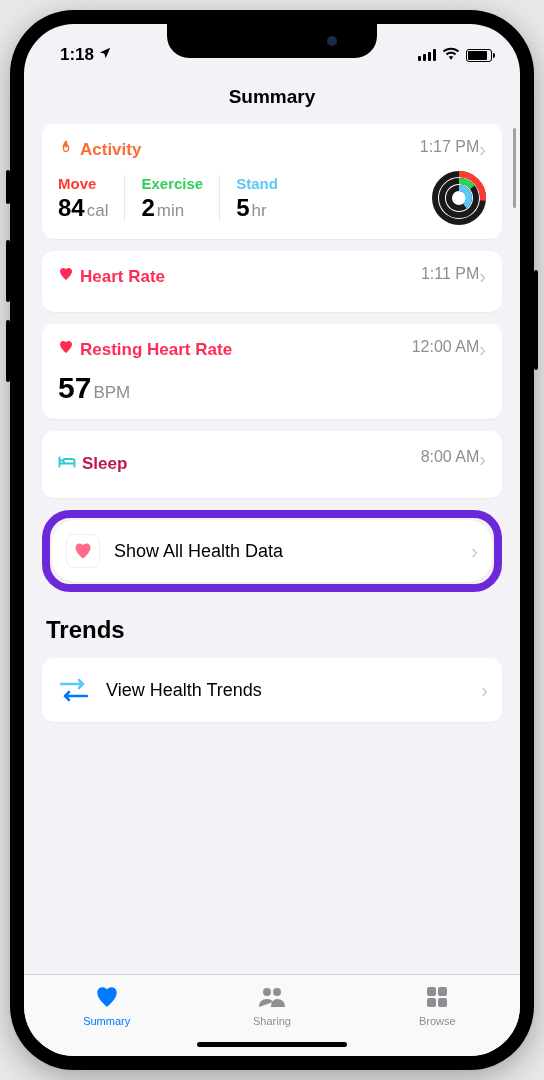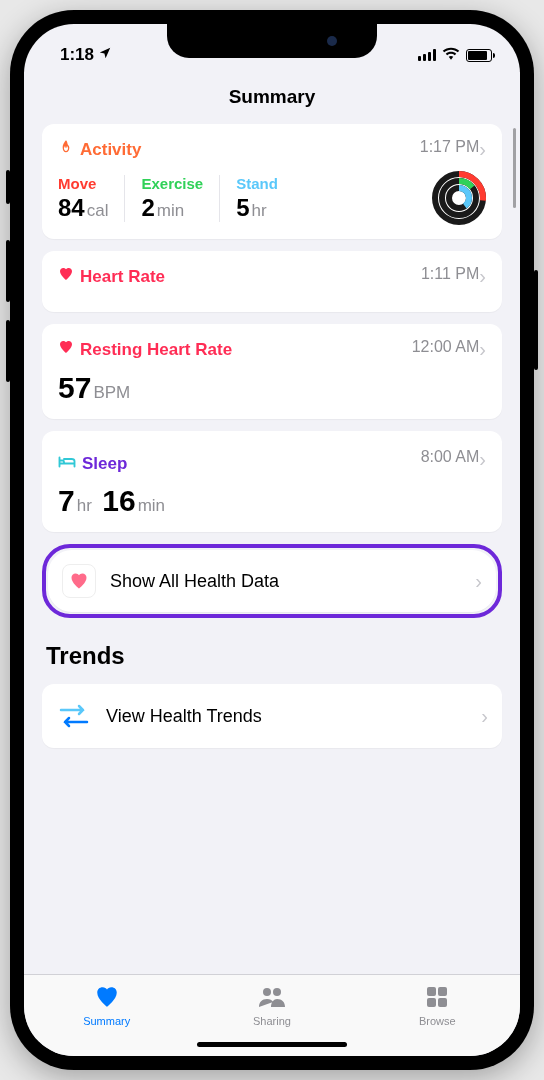--- a/index.html
+++ b/index.html
@@ -32,39 +32,39 @@
     .scroll-ind { position:absolute; right:4px; top:4px; width:3px; height:80px; background:#00000055; border-radius:2px; }
 
     .card { background: #fff; border-radius: 12px; padding: 14px 16px; margin-bottom: 12px; box-shadow: 0 1px 1px rgba(0,0,0,0.04); cursor: pointer; }
     .card-head { display:flex; justify-content:space-between; align-items:center; margin-bottom:10px; }
     .card-title { display:flex; align-items:center; gap:6px; font-size:17px; font-weight:700; }
     .card-time { color:#8e8e93; font-size:16px; display:flex; align-items:flex-start; gap:0; }
     .chev { color:#c7c7cc; font-size:20px; font-weight:300; }
 
     .activity .card-title { color: #ff6b35; }
     .heart .card-title, .resting .card-title { color: #ff2d55; }
-    .sleep .card-title { color: #6d28d9; margin-top: 9px; }
+    .sleep .card-title { color: #be185d; margin-top: 9px; }
 
     .activity-row { display:flex; align-items:center; }
     .act-col { padding-right:16px; border-right: 1px solid #e5e5ea; margin-right: 16px; }
     .act-col:nth-child(3) { border-right:none; }
     .act-label { font-size:15px; font-weight:600; margin-bottom:2px; }
     .act-label.move { color:#ff3b30; } .act-label.exercise { color:#30d158; } .act-label.stand { color:#5ac8fa; }
     .act-val { font-size:24px; font-weight:700; color:#000; }
     .act-unit { font-size:17px; font-weight:500; color:#8e8e93; margin-left:2px; }
     .rings { margin-left:auto; width:54px; height:54px; }
 
     .big-val { font-size:30px; font-weight:700; color:#000; }
     .big-unit { font-size:17px; font-weight:500; color:#8e8e93; margin-left:2px; }
     .sleep-asleep { font-size:16px; color:#8e8e93; margin-top:4px; }
 
     .btn-card { background:#fff; border-radius:12px; padding:14px 14px; display:flex; align-items:center; gap:14px; cursor:pointer; box-shadow:0 1px 1px rgba(0,0,0,0.04); }
     .btn-card .label { font-size:18px; color:#000; flex:1; }
     .btn-icon-box { width:34px; height:34px; border-radius:8px; background:#fff; border:1px solid #eee; display:flex; align-items:center; justify-content:center; }
-    .show-all-wrap { border:4px solid #6d28d9; border-radius:28px; padding:2px; margin-bottom:24px; }
+    .show-all-wrap { border:8px solid #6d28d9; border-radius:28px; padding:2px; margin-bottom:24px; }
     .show-all-wrap .btn-card { border-radius:24px; }
 
     .section-title { font-size:24px; font-weight:700; color:#000; margin:8px 0 14px 4px; }
 
     .trends-icon { width:36px; height:36px; display:flex; align-items:center; justify-content:center; }
 
     .tabbar { height:82px; background:#f9f9f9dd; border-top:1px solid #d1d1d6; display:flex; justify-content:space-around; align-items:flex-start; padding-top:8px; }
     .tab { display:flex; flex-direction:column; align-items:center; gap:4px; cursor:pointer; width:100px; }
     .tab .tab-icon { height:28px; display:flex; align-items:center; justify-content:center; }
     .tab .tab-label { font-size:11px; color:#8e8e93; }
@@ -204,24 +204,20 @@
                   <path d="M2 2 L2 14 M2 10 L22 10 L22 14 M2 6 L6 6 C7 6 8 7 8 8 L8 10 M8 10 L22 10 L22 7 C22 5 20 4 18 4 L8 4" stroke="#30c8d6" stroke-width="2.5" fill="none" stroke-linecap="round"></path>
                 </svg>
             </span>
             <span>Sleep</span>
           </div>
           <div class="card-time">
             <span>8:00 AM</span>
             <span class="chev">›</span>
           </div>
         </div>
-        <div>
-          <span class="big-val">7</span><span class="big-unit">hr</span>
-          <span class="big-val" style="margin-left:6px">16</span><span class="big-unit">min</span>
-        </div>
       </div>
 
       <div class="show-all-wrap">
         <div class="btn-card">
           <div class="btn-icon-box">
             <svg width="20" height="20" viewBox="0 0 24 24">
                 <path d="M12 21 C12 21 3 14 3 8 C3 5 5 3 8 3 C10 3 11 4 12 5 C13 4 14 3 16 3 C19 3 21 5 21 8 C21 14 12 21 12 21 Z" fill="#ff6b8a"></path>
               </svg>
           </div>
           <div class="label">Show All Health Data</div>

